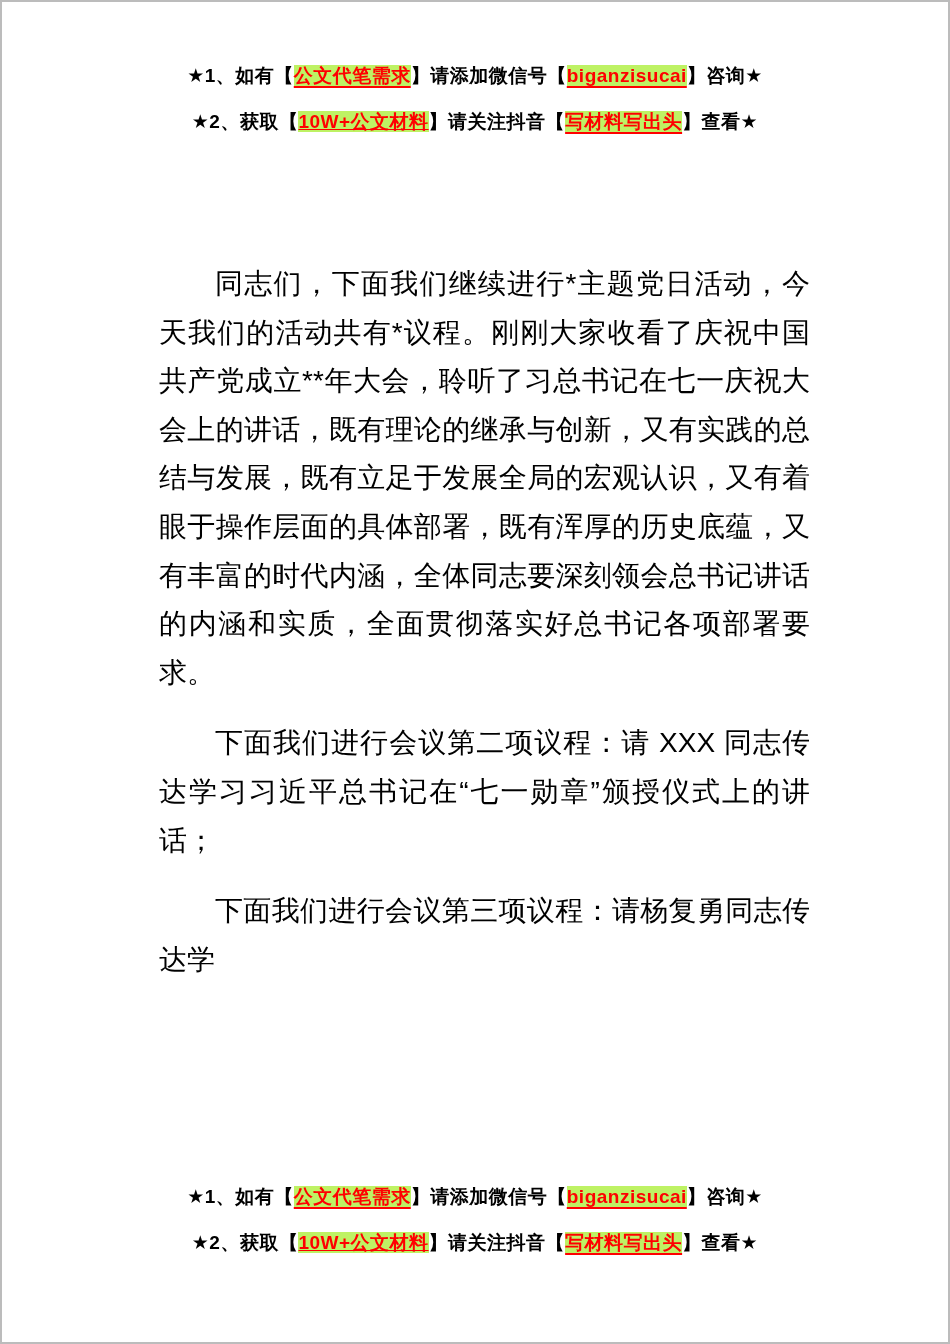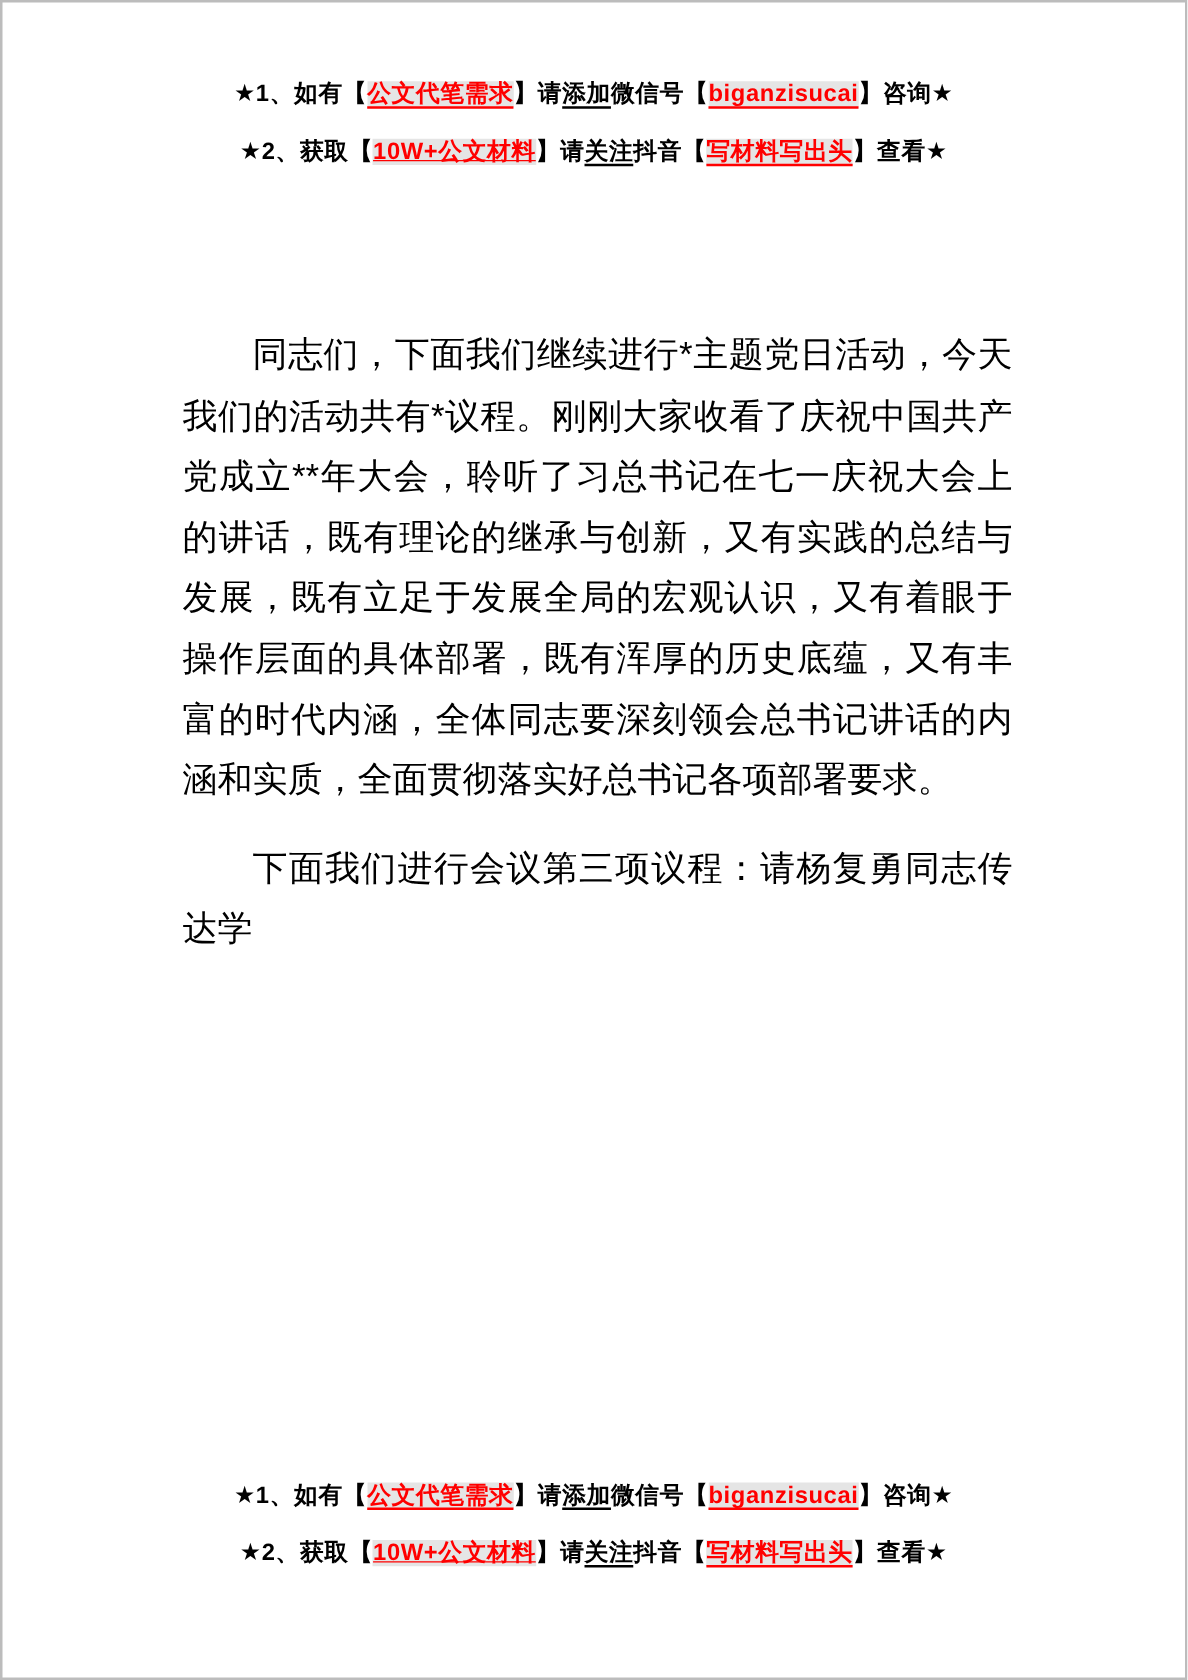--- a/index.html
+++ b/index.html
@@ -29,30 +29,29 @@
   .banner-bottom { bottom: 87px; }
   .banner-line {
     font-size: 19px;
     font-weight: bold;
     line-height: 24px;
     letter-spacing: 0.5px;
     white-space: nowrap;
   }
   .banner-line + .banner-line { margin-top: 22px; }
   .seg { display: inline; text-align: right; }
-  .hl { background: #e5e5e5; }
+  .hl { background: #bef264; }
   .red { color: #ff0000; text-decoration: underline; }
   .u-red {
     text-decoration: underline;
     text-decoration-color: #ff0000;
     text-decoration-thickness: 2px;
     text-underline-offset: 4px;
   }
   .u-black {
-    text-decoration: underline;
     text-decoration-color: #000000;
     text-decoration-thickness: 2px;
     text-underline-offset: 4px;
     margin-top: 45px;
   }
   
   .title {
     position: absolute;
     top: 180px;
     left: 0;
@@ -67,21 +66,21 @@
   
   .body {
     position: absolute;
     top: 258px;
     left: 144px;
     width: 664px;
     bottom: 165px;
     overflow: hidden;
   }
   .body p {
-    margin: 0 0 22px 0;
+    margin: 0 0 22px 13px;
     font-size: 28px;
     font-weight: 400;
     line-height: 48.6px;
     text-indent: 2em;
     text-align: justify;
     color: #000000;
   }
 </style>
 </head>
 <body>
@@ -93,20 +92,21 @@
       <span class="seg">★1、如有【</span><span class="seg red hl u-red">公文代笔需求</span><span class="seg">】请</span><span class="seg u-black">添加</span><span class="seg">微信号【</span><span class="seg red hl u-red">biganzisucai</span><span class="seg">】咨询★</span>
     </div>
     <div class="banner-line">
       <span class="seg">★2、获取【</span><span class="seg red hl">10W+公文材料</span><span class="seg">】请</span><span class="seg u-black">关注</span><span class="seg">抖音【</span><span class="seg red hl u-red">写材料写出头</span><span class="seg">】查看★</span>
     </div>
   </div>
 
 
   <div class="body">
     <p>同志们，下面我们继续进行*主题党日活动，今天我们的活动共有*议程。刚刚大家收看了庆祝中国共产党成立**年大会，聆听了习总书记在七一庆祝大会上的讲话，既有理论的继承与创新，又有实践的总结与发展，既有立足于发展全局的宏观认识，又有着眼于操作层面的具体部署，既有浑厚的历史底蕴，又有丰富的时代内涵，全体同志要深刻领会总书记讲话的内涵和实质，全面贯彻落实好总书记各项部署要求。</p>
+    <p>下面我们进行会议第二项议程：请 XXX 同志传达学习习近平总书记在“七一勋章”颁授仪式上的讲话；</p>
     <p>下面我们进行会议第三项议程：请杨复勇同志传达学</p>
   </div>
 
   <div class="banner banner-bottom">
     <div class="banner-line">
       <span class="seg">★1、如有【</span><span class="seg red hl u-red">公文代笔需求</span><span class="seg">】请</span><span class="seg u-black">添加</span><span class="seg">微信号【</span><span class="seg red hl u-red">biganzisucai</span><span class="seg">】咨询★</span>
     </div>
     <div class="banner-line">
       <span class="seg">★2、获取【</span><span class="seg red hl">10W+公文材料</span><span class="seg">】请</span><span class="seg u-black">关注</span><span class="seg">抖音【</span><span class="seg red hl u-red">写材料写出头</span><span class="seg">】查看★</span>
     </div>

